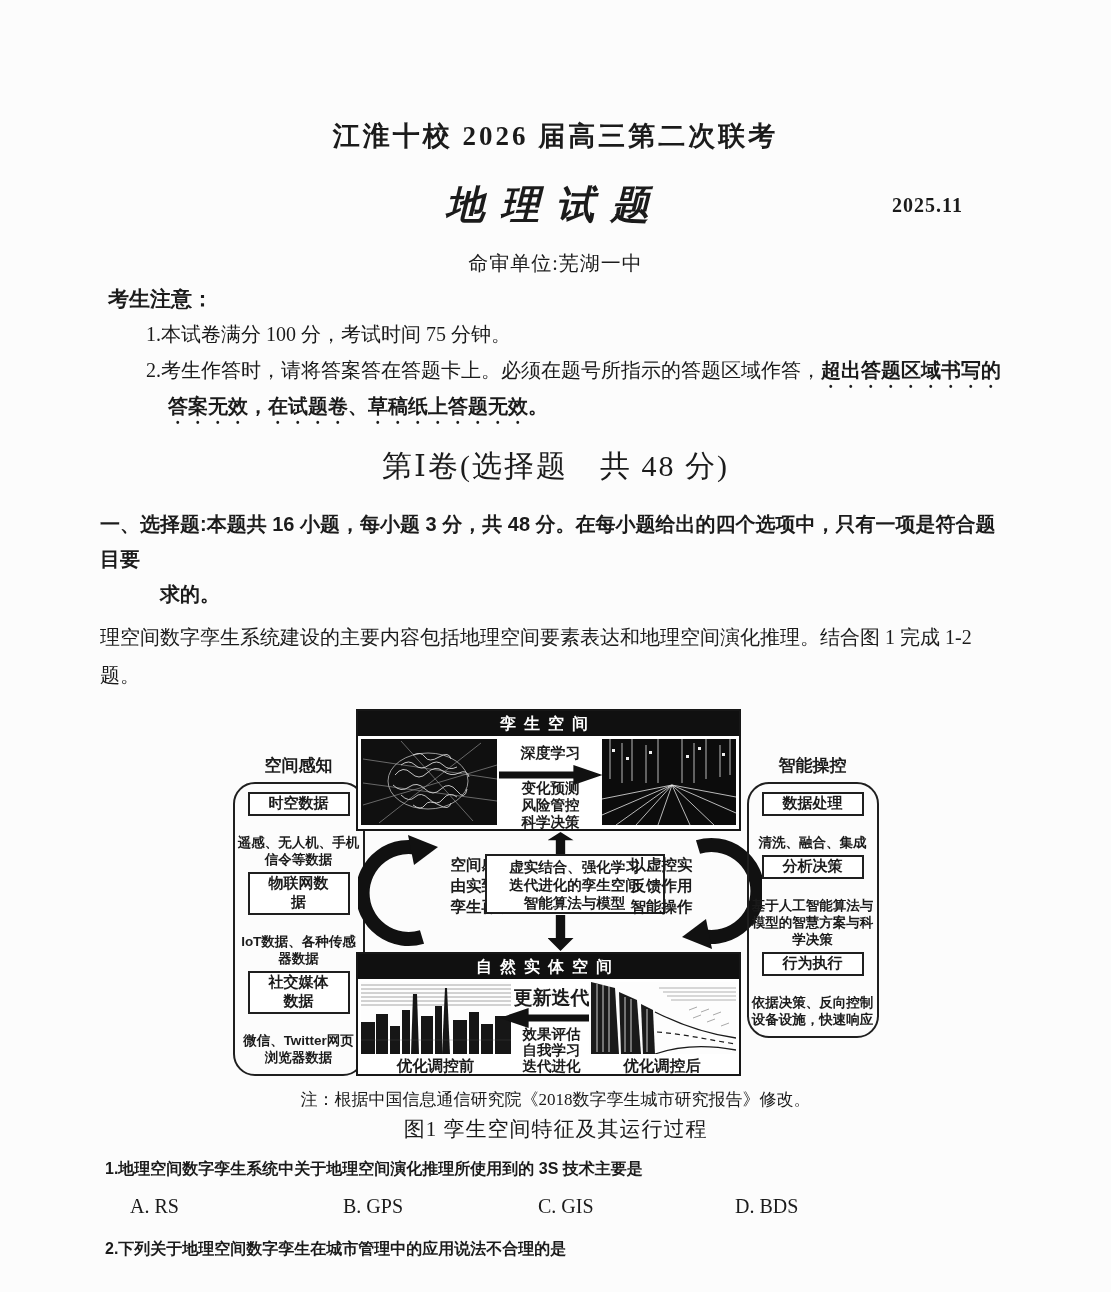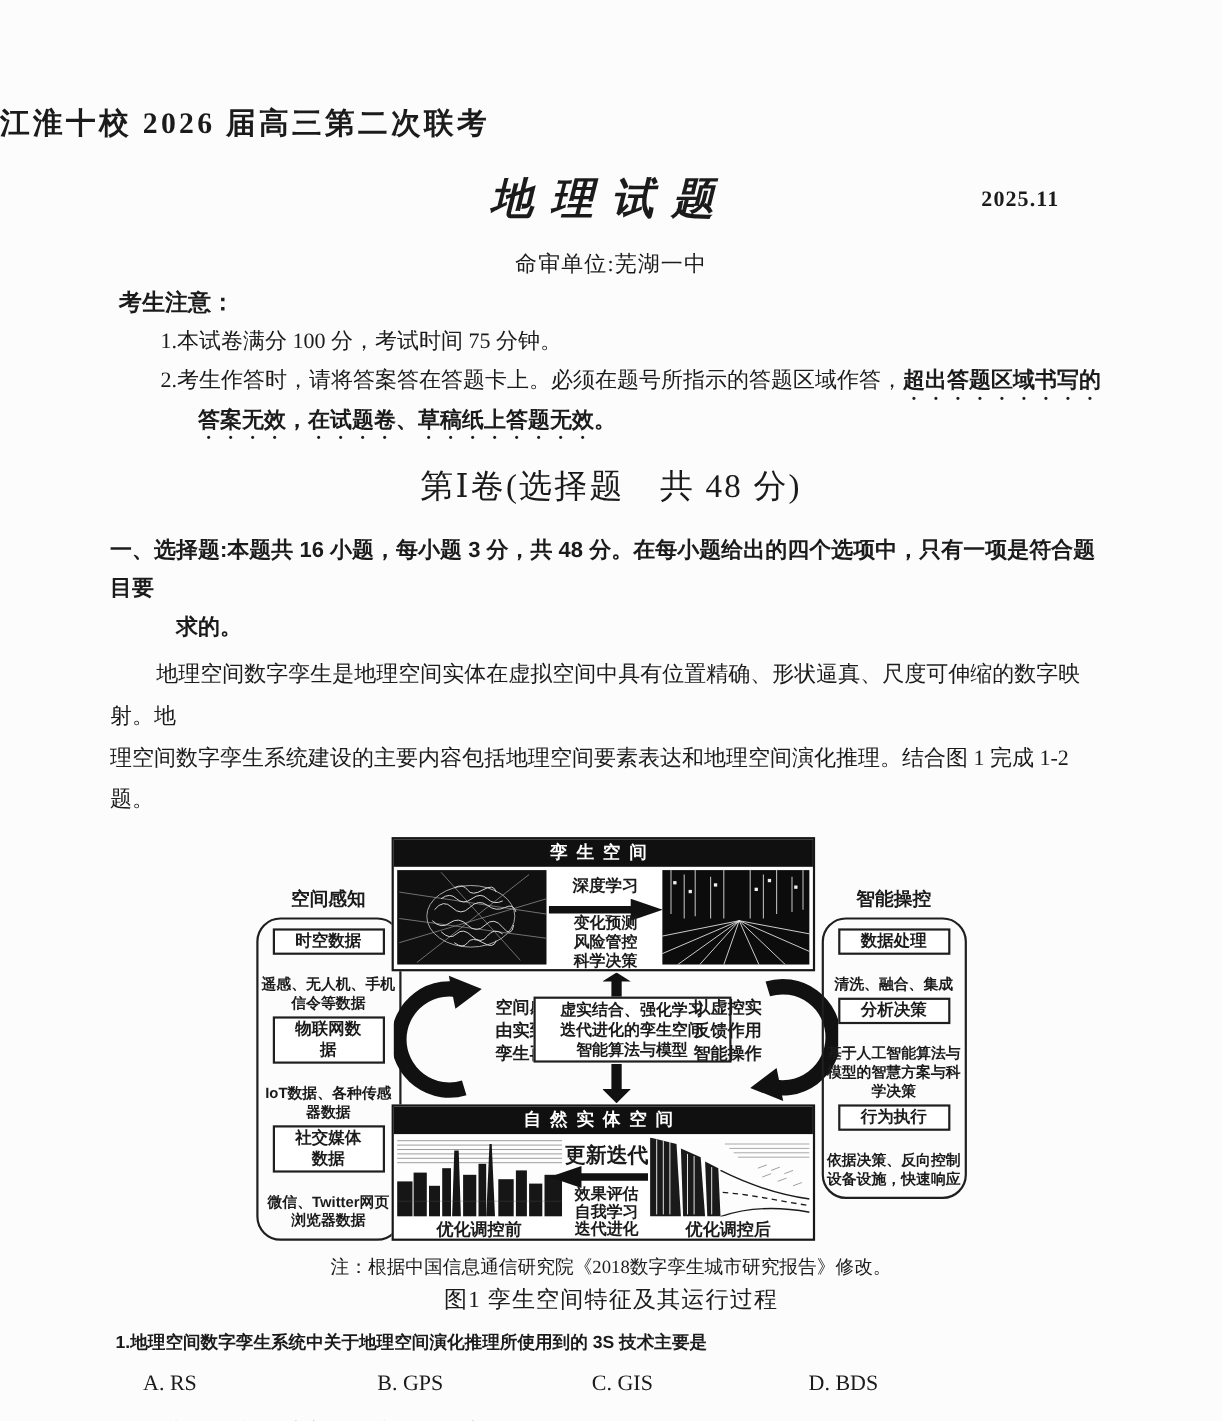--- a/index.html
+++ b/index.html
@@ -3,30 +3,30 @@
 <meta charset="utf-8">
 <style>
   html,body{margin:0;padding:0;background:#e8e8e8;}
   .page{
     position:relative; width:1111px; height:1292px; margin:0 auto;
     background:#fcfcfc; color:#1b1b1b; overflow:hidden;
     font-family:"Liberation Serif","DejaVu Serif",serif;
   }
   .heiti{font-family:"Liberation Sans","DejaVu Sans",sans-serif; font-weight:bold;}
 
-  .exam-title{padding-top:94px; font-size:27px; letter-spacing:3px;}
+  .exam-title{padding-top:118px; text-align:center; font-size:27px; letter-spacing:3px;}
   .subject-row{position:relative; margin-top:24px; text-align:center; height:50px;}
   .subject-title{font-size:39px; font-weight:bold; letter-spacing:16px; font-family:"Liberation Sans","DejaVu Sans",sans-serif;font-style:italic;}
   .exam-date{position:absolute; right:148px; top:16px; font-size:20px; font-weight:bold; letter-spacing:1px;}
   .authority{margin-top:22px; text-align:center; font-size:20px; letter-spacing:1px;}
 
   .notice{margin:8px 100px 0 108px; font-size:20px;}
   .notice-heading{font-size:21px;}
   .notice-item{margin:7px 0 0 38px; line-height:29px;}
-  .notice-line2{margin-left:34px;}
+  .notice-line2{margin-left:22px;}
   .emph{
     font-family:"Liberation Sans","DejaVu Sans",sans-serif; font-weight:bold;
     -webkit-text-emphasis:filled dot #1b1b1b; -webkit-text-emphasis-position:under left;
     text-emphasis:filled dot #1b1b1b; text-emphasis-position:under left;
   }
 
   .section-title{margin-top:18px; text-align:center; font-size:30px; letter-spacing:2px;}
 
   .instruction{margin:20px 98px 0 100px; font-size:20px; line-height:35px;}
   .instr-l2{margin-left:60px;}
@@ -111,21 +111,20 @@
   </div>
 
   <div class="section-title">第Ⅰ卷(选择题　共 48 分)</div>
 
   <div class="instruction heiti">
     <div>一、选择题:本题共 16 小题，每小题 3 分，共 48 分。在每小题给出的四个选项中，只有一项是符合题目要</div>
     <div class="instr-l2">求的。</div>
   </div>
 
   <div class="passage">
-    <div class="p-l1">地理空间数字孪生是地理空间实体在虚拟空间中具有位置精确、形状逼真、尺度可伸缩的数字映射。地</div>
     <div>理空间数字孪生系统建设的主要内容包括地理空间要素表达和地理空间演化推理。结合图 1 完成 1-2 题。</div>
   </div>
 
   <div class="fig">
 
     <div class="side-panel left-panel">
       <div class="panel-title heiti">空间感知</div>
       <div class="panel-box">
         <div class="panel-head heiti">时空数据</div>
         <div class="panel-desc">遥感、无人机、手机信令等数据</div>

